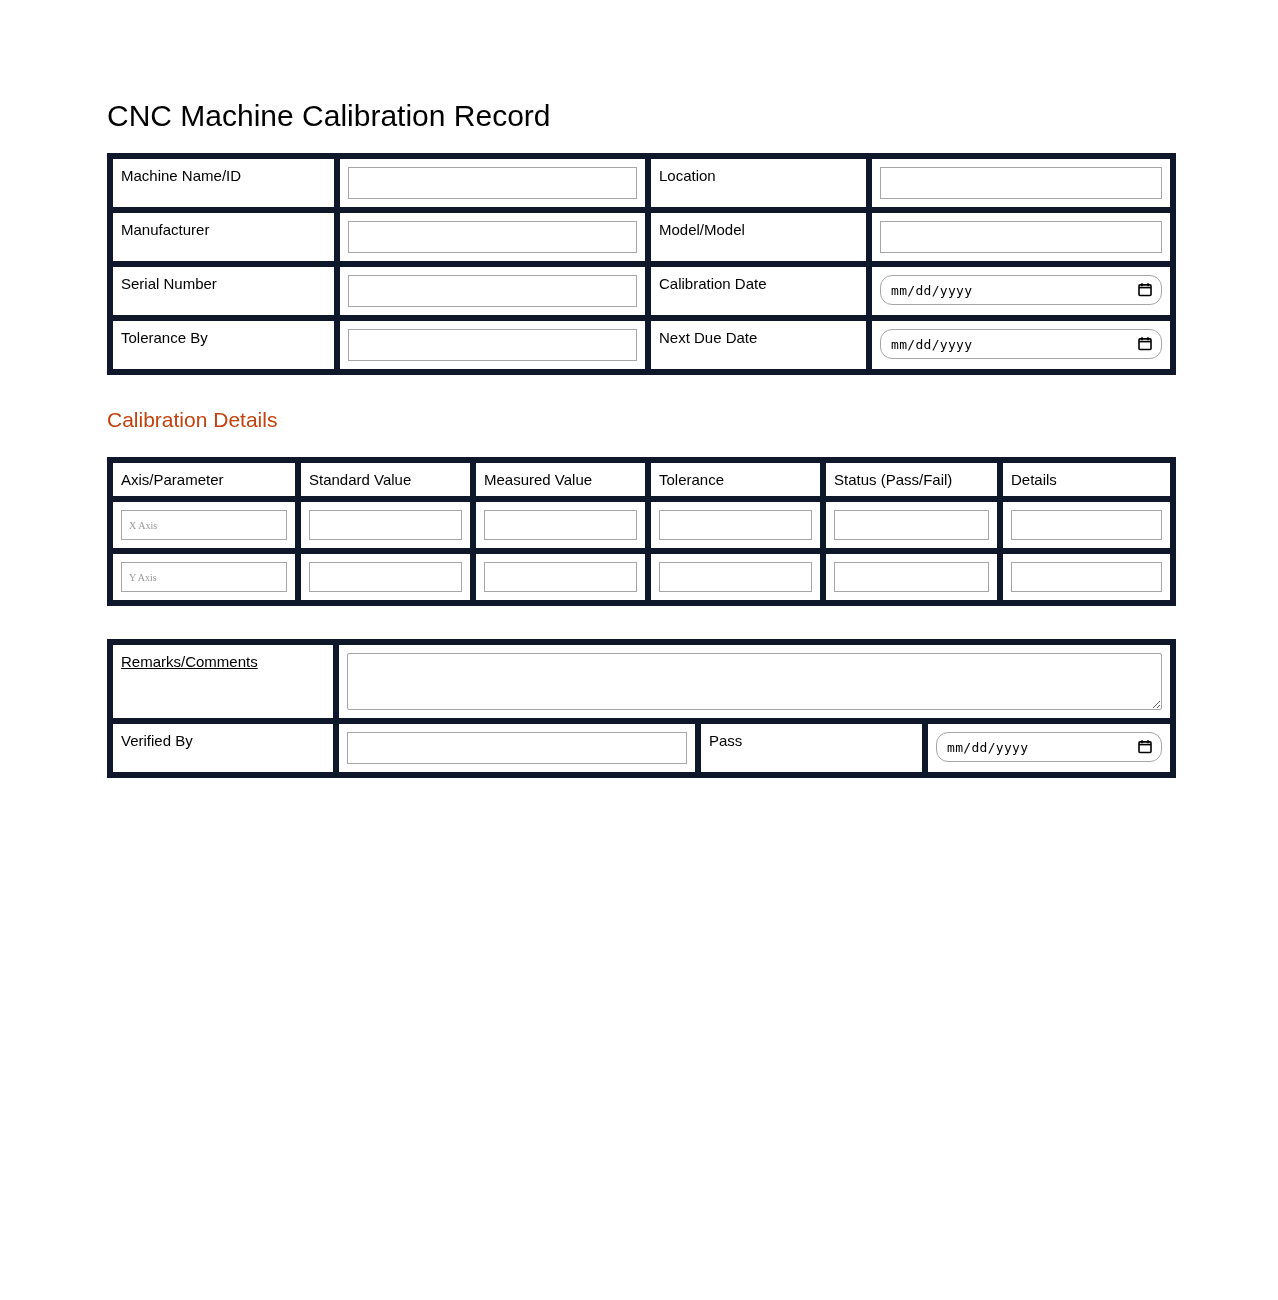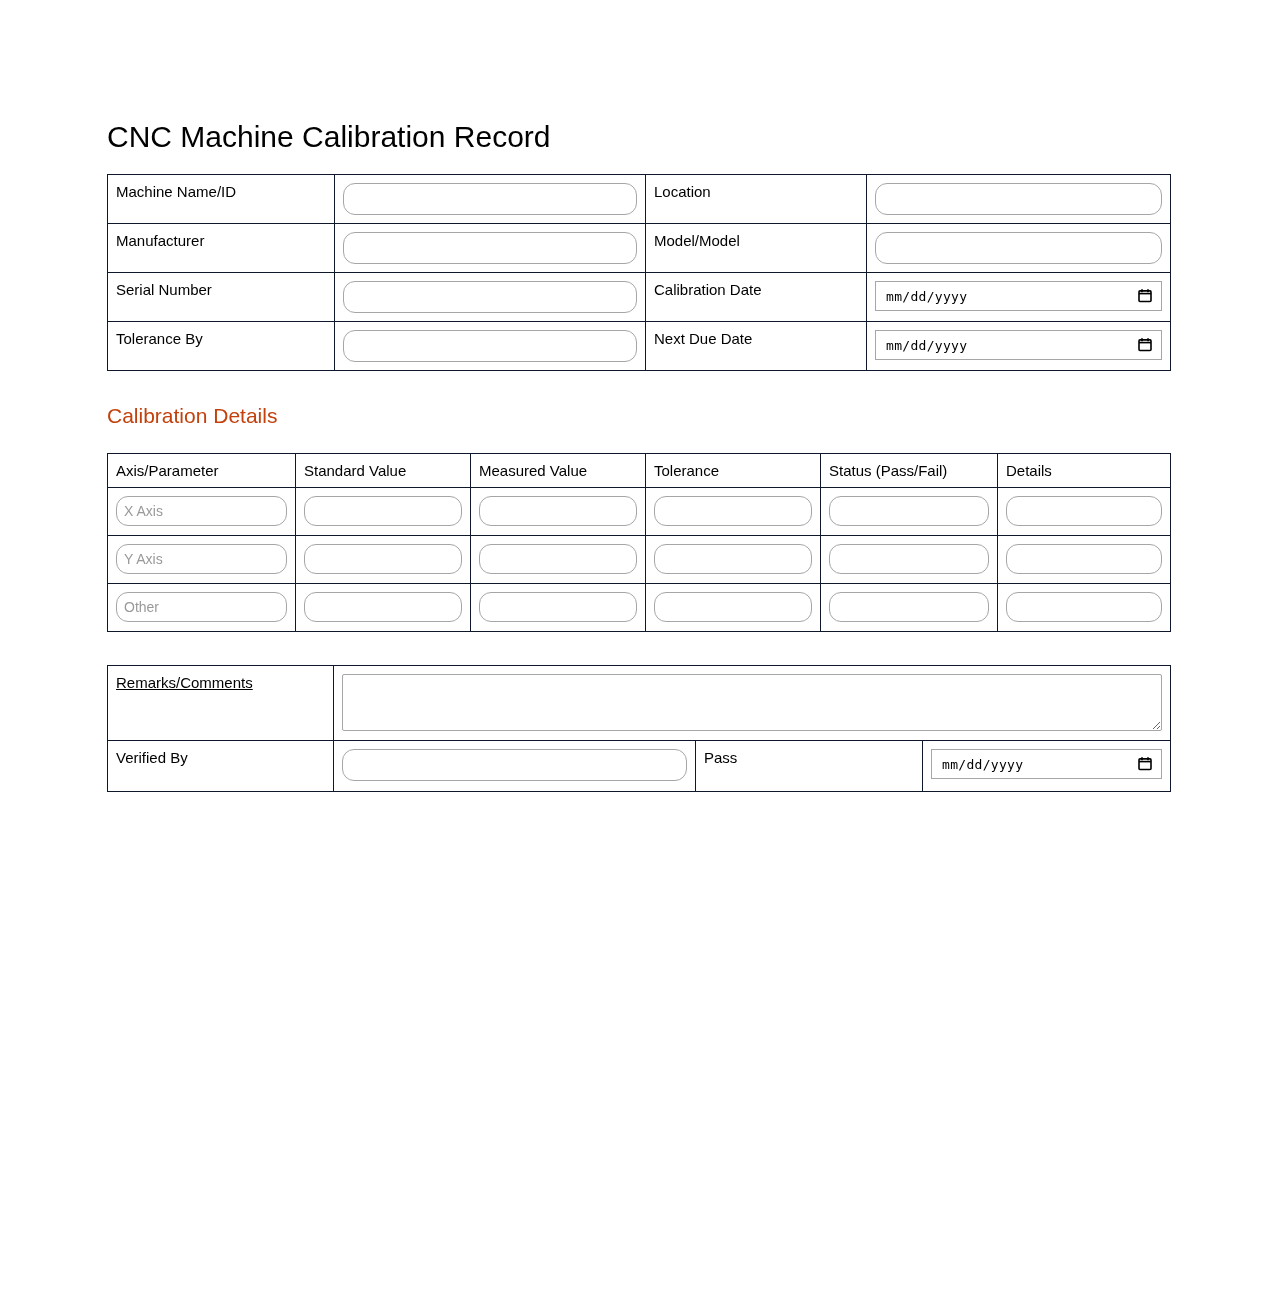--- a/index.html
+++ b/index.html
@@ -4,82 +4,82 @@
 <style>
   html, body {
     margin: 0;
     padding: 0;
     background: #ffffff;
     color: #000000;
     font-family: "Liberation Sans", sans-serif;
   }
   .page {
     width: 1063px;
-    margin: 0 0 0 107px;
-    padding-top: 100px;
+    margin: 8px 0 0 107px;
+    padding-top: 71px;
     padding-bottom: 200px;
   }
   h1.page-title {
     font-size: 30px;
     font-weight: 400;
     margin: 20px 0 20px 0;
     color: #000;
   }
   h2.section-title {
     font-size: 21px;
     font-weight: 400;
     margin: 33px 0 25px 0;
     color: #c2410c;
   }
   table.form-table {
     border-collapse: collapse;
     table-layout: fixed;
     width: 1063px;
   }
   table.form-table td, table.form-table th {
-    border: 1px solid #0f172a;
+    border: 6px solid #0f172a;
     padding: 8px;
     vertical-align: top;
     font-size: 15px;
     font-weight: 400;
     text-align: left;
     box-sizing: border-box;
   }
   .info-table td { height: 49px; }
   .details-table th { height: 34px; }
   .details-table td { height: 48px; }
   .footer-table td.row-remarks { height: 75px; text-decoration: underline; }
   .footer-table td.row-verify { height: 51px; }
 
   .text-input {
     display: block;
     width: 100%;
     height: 32px;
     box-sizing: border-box;
     border: 1px solid #a6a6a6;
-    border-radius: 12px;
+    border-radius: 0;
     background: #fff;
-    font-family: Liberation Sans, sans-serif;
-    font-size: 14px;
+    font-family: Liberation Serif, serif;
+    font-size: 10px;
     padding: 2px 7px;
     color: #000;
     outline: none;
   }
   .text-input::placeholder { color: #999999; opacity: 1; }
   .details-table .text-input { height: 30px; }
 
   .date-input {
     display: flex;
     align-items: center;
     justify-content: space-between;
     width: 100%;
     height: 30px;
     box-sizing: border-box;
     border: 1px solid #a6a6a6;
-    border-radius: 0;
+    border-radius: 12px;
     background: #fff;
     padding: 0 8px 0 10px;
     cursor: default;
   }
   .date-text {
     font-family: "DejaVu Sans Mono", monospace;
     font-size: 13px;
     color: #000;
     letter-spacing: 0.3px;
     white-space: nowrap;
@@ -216,40 +216,20 @@
         <td>
             <input type="text" class="text-input" value="" style="">
           </td>
         <td>
             <input type="text" class="text-input" value="" style="">
           </td>
       </tr>
       <tr>
         <td>
             <input type="text" class="text-input" placeholder="Y Axis" style="">
-          </td>
-        <td>
-            <input type="text" class="text-input" value="" style="">
-          </td>
-        <td>
-            <input type="text" class="text-input" value="" style="">
-          </td>
-        <td>
-            <input type="text" class="text-input" value="" style="">
-          </td>
-        <td>
-            <input type="text" class="text-input" value="" style="">
-          </td>
-        <td>
-            <input type="text" class="text-input" value="" style="">
-          </td>
-      </tr>
-      <tr>
-        <td>
-            <input type="text" class="text-input" placeholder="Other" style="">
           </td>
         <td>
             <input type="text" class="text-input" value="" style="">
           </td>
         <td>
             <input type="text" class="text-input" value="" style="">
           </td>
         <td>
             <input type="text" class="text-input" value="" style="">
           </td>

